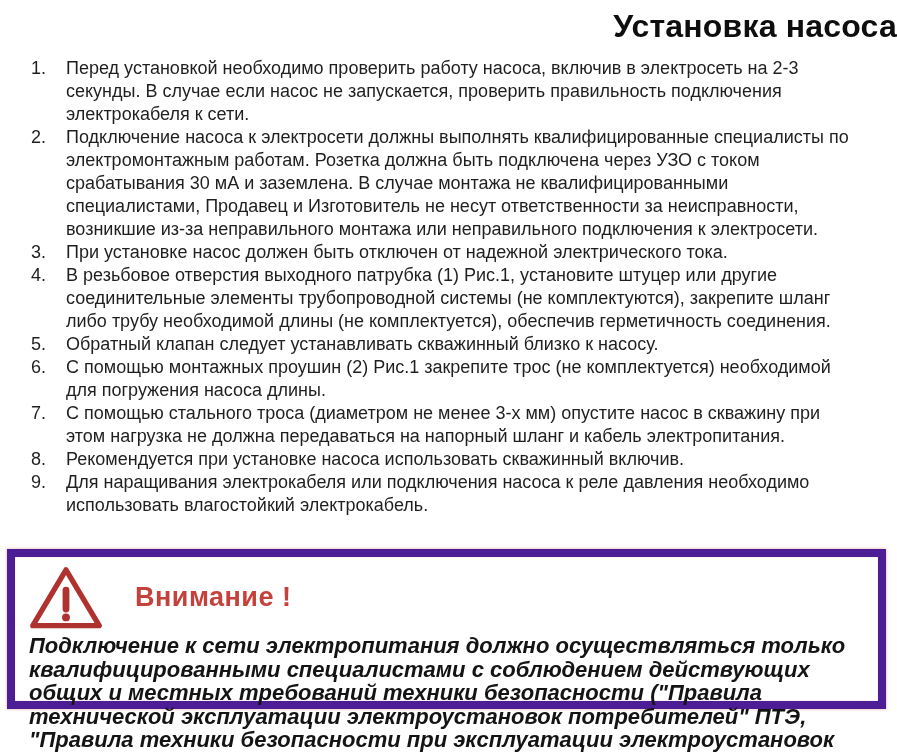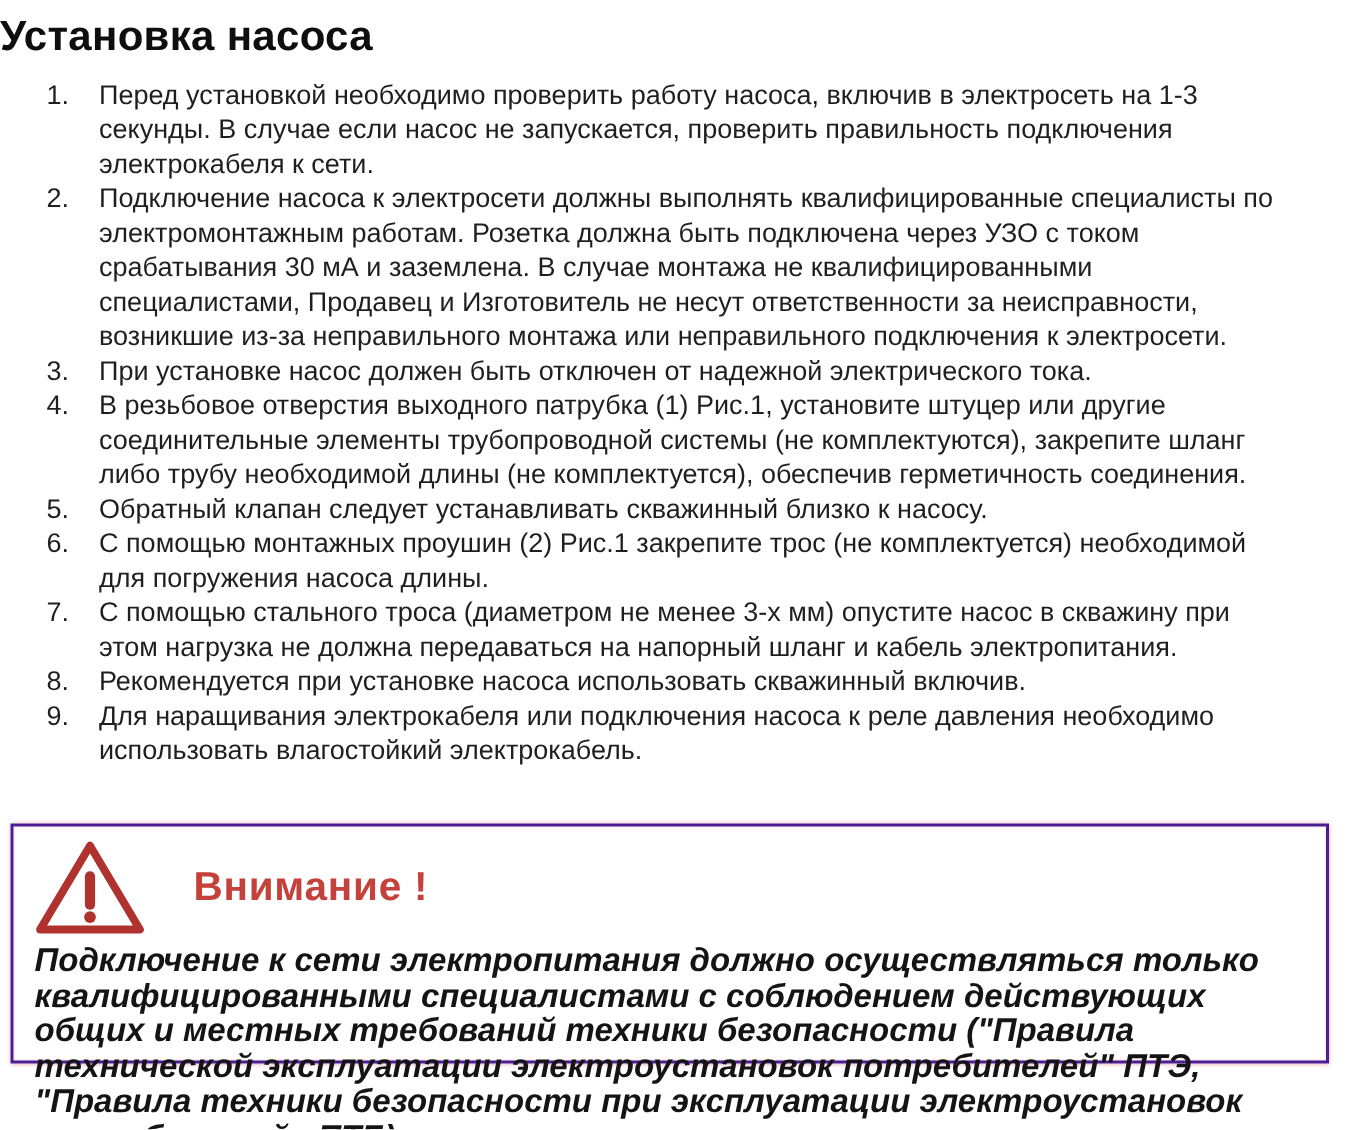--- a/index.html
+++ b/index.html
@@ -7,22 +7,22 @@
     position:relative;
     width:897px;height:753px;
     background:#ffffff;
     font-family:"Liberation Sans","DejaVu Sans",sans-serif;
     color:#1f1f1f;
     overflow:hidden;
   }
   .title{
     margin:0;
     padding-top:8px;
-    text-align:left;
-    font-size:28px;
+    text-align:right;
+    font-size:32px;
     font-weight:bold;
     color:#0e0e0e;
     letter-spacing:0.2px;
   }
   .list{
     margin-top:12px;
     padding-right:34px;
   }
   .row{
     display:flex;
@@ -33,21 +33,21 @@
     flex:0 0 46px;
     text-align:right;
   }
   .txt{
     flex:1;
     margin-left:20px;
   }
   .warning-box{
     position:absolute;
     left:7px;right:11px;top:549px;height:160px;
-    border:2px solid #4c1d95;
+    border:8px solid #4c1d95;
     box-shadow:0 0 3px rgba(216,120,116,0.65), inset 0 0 2px rgba(216,120,116,0.35);
     background:#ffffff;
     box-sizing:border-box;
   }
   .warning-header{
     display:flex;
     align-items:center;
     padding:6px 0 0 12px;
   }
   .warning-icon{
@@ -73,21 +73,21 @@
 </head>
 <body>
 
 <div class="page">
 
   <h1 class="title">Установка насоса</h1>
 
   <div class="list">
     <div class="row">
       <span class="num">1.</span>
-      <span class="txt">Перед установкой необходимо проверить работу насоса, включив в электросеть на 1-3 секунды. В случае если насос не запускается, проверить правильность подключения электрокабеля к сети.</span>
+      <span class="txt">Перед установкой необходимо проверить работу насоса, включив в электросеть на 2-3 секунды. В случае если насос не запускается, проверить правильность подключения электрокабеля к сети.</span>
     </div>
     <div class="row">
       <span class="num">2.</span>
       <span class="txt">Подключение насоса к электросети должны выполнять квалифицированные специалисты по электромонтажным работам. Розетка должна быть подключена через УЗО с током срабатывания 30 мА и заземлена. В случае монтажа не квалифицированными специалистами, Продавец и Изготовитель не несут ответственности за неисправности, возникшие из-за неправильного монтажа или неправильного подключения к электросети.</span>
     </div>
     <div class="row">
       <span class="num">3.</span>
       <span class="txt">При установке насос должен быть отключен от надежной электрического тока.</span>
     </div>
     <div class="row">

